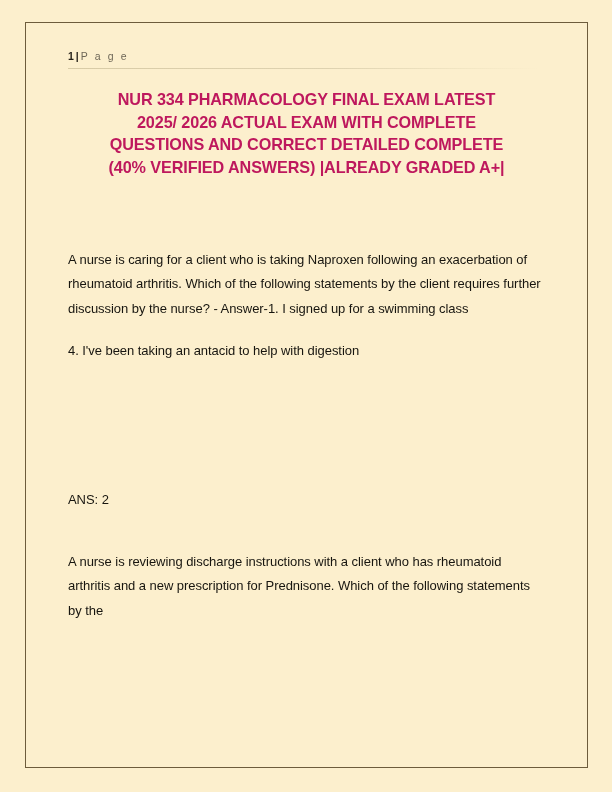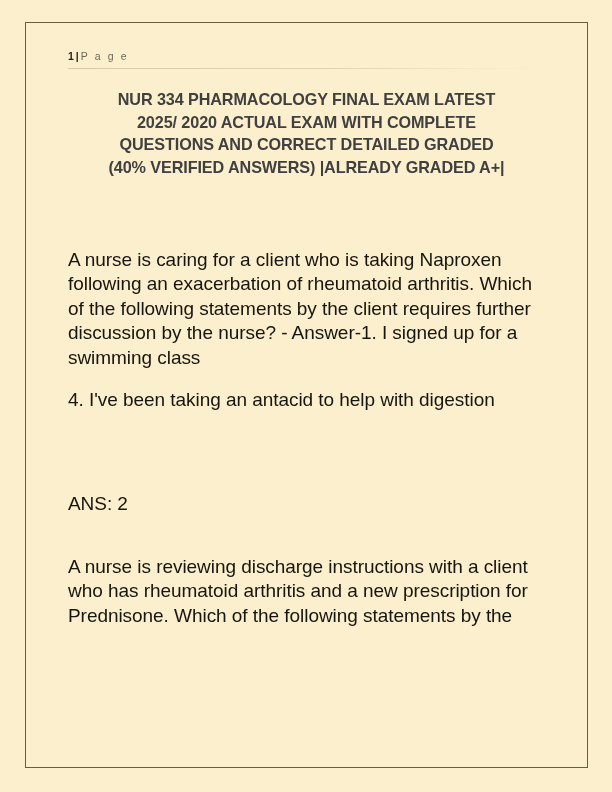--- a/index.html
+++ b/index.html
@@ -81,70 +81,71 @@
     background: linear-gradient(to right, #d8cba6 0%, #ded2b0 55%, #f3e7c4 85%, #fcefcd 100%);
   }
 
   
   .doc-title {
     position: absolute;
     left: 62px;
     top: 72px;
     width: 489px;
     text-align: center;
-    color: #404040;
+    color: #be185d;
     font-weight: bold;
     font-size: 16.2px;
     line-height: 22.6px;
     letter-spacing: -0.1px;
   }
 
   
   .body-block {
     position: absolute;
     left: 68px;
     top: 232px;
     width: 477px;
   }
   .para {
     color: #17150f;
-    font-size: 19px;
+    font-size: 13px;
     line-height: 24.4px;
     margin: 0 0 18px 0;
     text-align: left;
     letter-spacing: -0.05px;
   }
   .spacer-lg {
     height: 62px;
   }
   .spacer-md {
     height: 38px;
   }
   .para.ans {
     margin-bottom: 0;
+    margin-top: 44px;
   }
 </style>
 </head>
 <body>
 
 <div id="page">
 
   <div id="page-border"></div>
 
   <div id="content">
 
     <div class="header-block">
       <div class="header-line"><span class="header-page-num">1</span><span class="header-sep">|</span><span class="header-page-word">P a g e</span></div>
       <div class="header-rule"></div>
     </div>
 
     <div class="doc-title">
       <div>NUR 334 PHARMACOLOGY FINAL EXAM LATEST</div>
-      <div>2025/ 2020 ACTUAL EXAM WITH COMPLETE</div>
-      <div>QUESTIONS AND CORRECT DETAILED GRADED</div>
+      <div>2025/ 2026 ACTUAL EXAM WITH COMPLETE</div>
+      <div>QUESTIONS AND CORRECT DETAILED COMPLETE</div>
       <div>(40% VERIFIED ANSWERS) |ALREADY GRADED A+|</div>
     </div>
 
     <div class="body-block">
 
       <p class="para">A nurse is caring for a client who is taking Naproxen following an exacerbation of rheumatoid arthritis. Which of the following statements by the client requires further discussion by the nurse? - Answer-1. I signed up for a swimming class</p>
 
       <p class="para">4. I've been taking an antacid to help with digestion</p>
 
 

